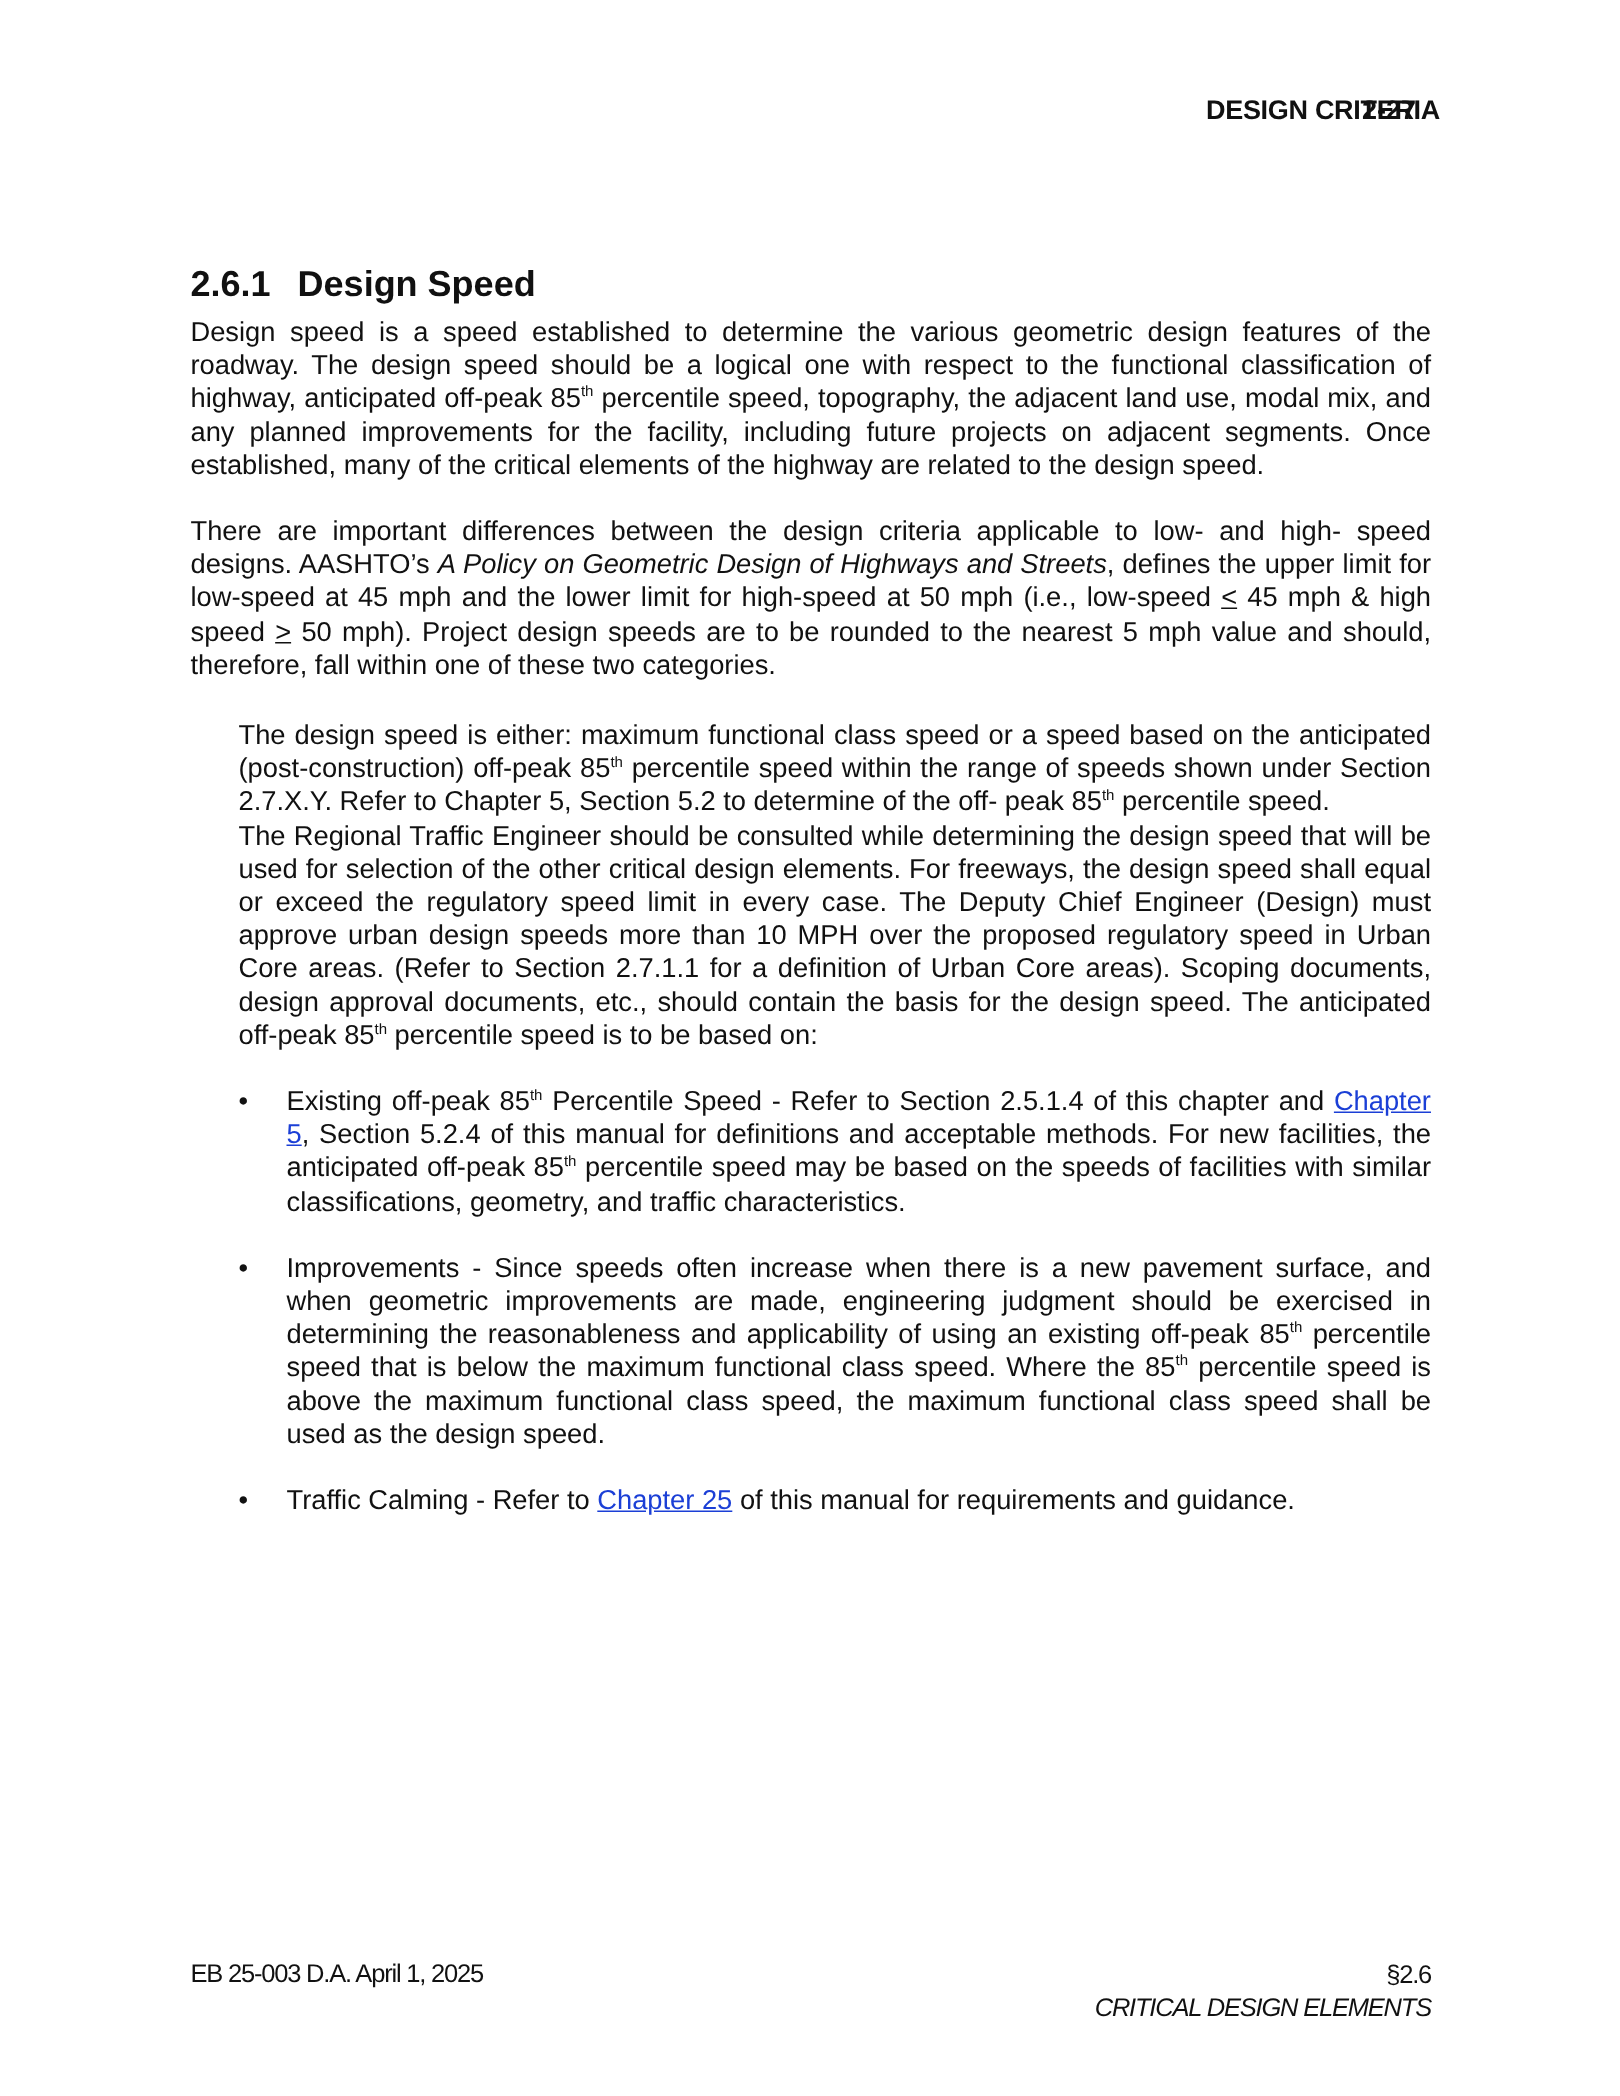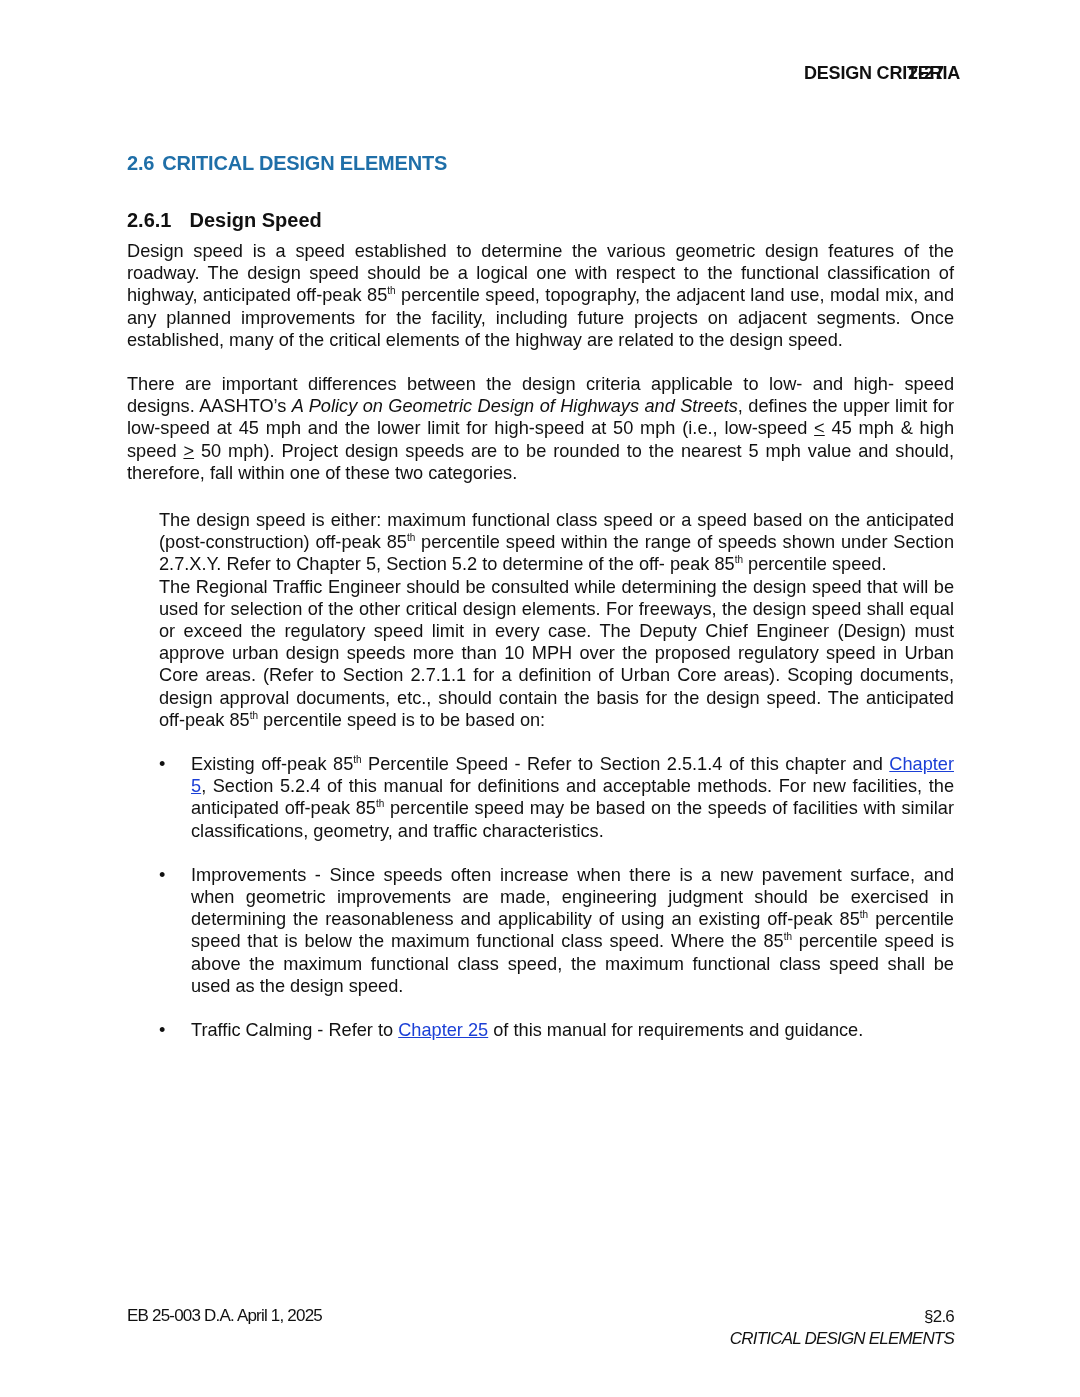--- a/index.html
+++ b/index.html
@@ -61,21 +61,21 @@
     }
     h1.section .num { margin-right: 8px; }
     p {
       margin: 0;
       text-align: justify;
     }
     .p-intro { margin-top: 12px; }
     h2.subsection {
       margin: 0;
       margin-top: 30px;
-      font-size: 20px;
+      font-size: 24px;
       font-weight: bold;
       line-height: 24px;
     }
     h2.subsection .num { margin-right: 18px; }
     .p-ds { margin-top: 8px; }
     .p-diff { margin-top: 22px; }
     .sub-sub {
       margin-top: 22px;
       margin-left: 32px;
       line-height: 24px;
@@ -139,23 +139,20 @@
 
 <div class="page">
 
   <div class="running-header">
     <div class="title">DESIGN CRITERIA</div>
     <div class="pagenum">2-27</div>
   </div>
 
   <div class="content">
 
-    <h1 class="section">
-      <span class="num">2.6</span><span>CRITICAL DESIGN ELEMENTS</span>
-    </h1>
 
 
     <h2 class="subsection">
       <span class="num">2.6.1</span><span>Design Speed</span>
     </h2>
 
     <p class="p-ds"><span>Design speed is a speed established to determine the various geometric design features of  the roadway.  The design speed should be a logical one with respect to the functional classification of highway, anticipated off-peak 85</span><sup>th</sup><span> percentile speed, topography, the adjacent land use, modal mix, and any planned improvements for the facility, including future projects on adjacent segments. Once established, many of the critical elements of the highway are related to the design speed.</span></p>
 
     <p class="p-diff"><span>There are important differences between the design criteria applicable to low- and  high- speed designs. AASHTO’s </span><em>A Policy on Geometric Design of Highways and Streets</em><span>, defines the upper limit for low-speed at 45 mph and the lower limit for high-speed at 50 mph (i.e., low-speed </span><span class="ul-sym">&lt;</span><span> 45 mph &amp;  high speed </span><span class="ul-sym">&gt;</span><span> 50 mph).  Project design speeds are to be rounded to the nearest 5  mph value and should, therefore, fall within one of these two categories.</span></p>
 

